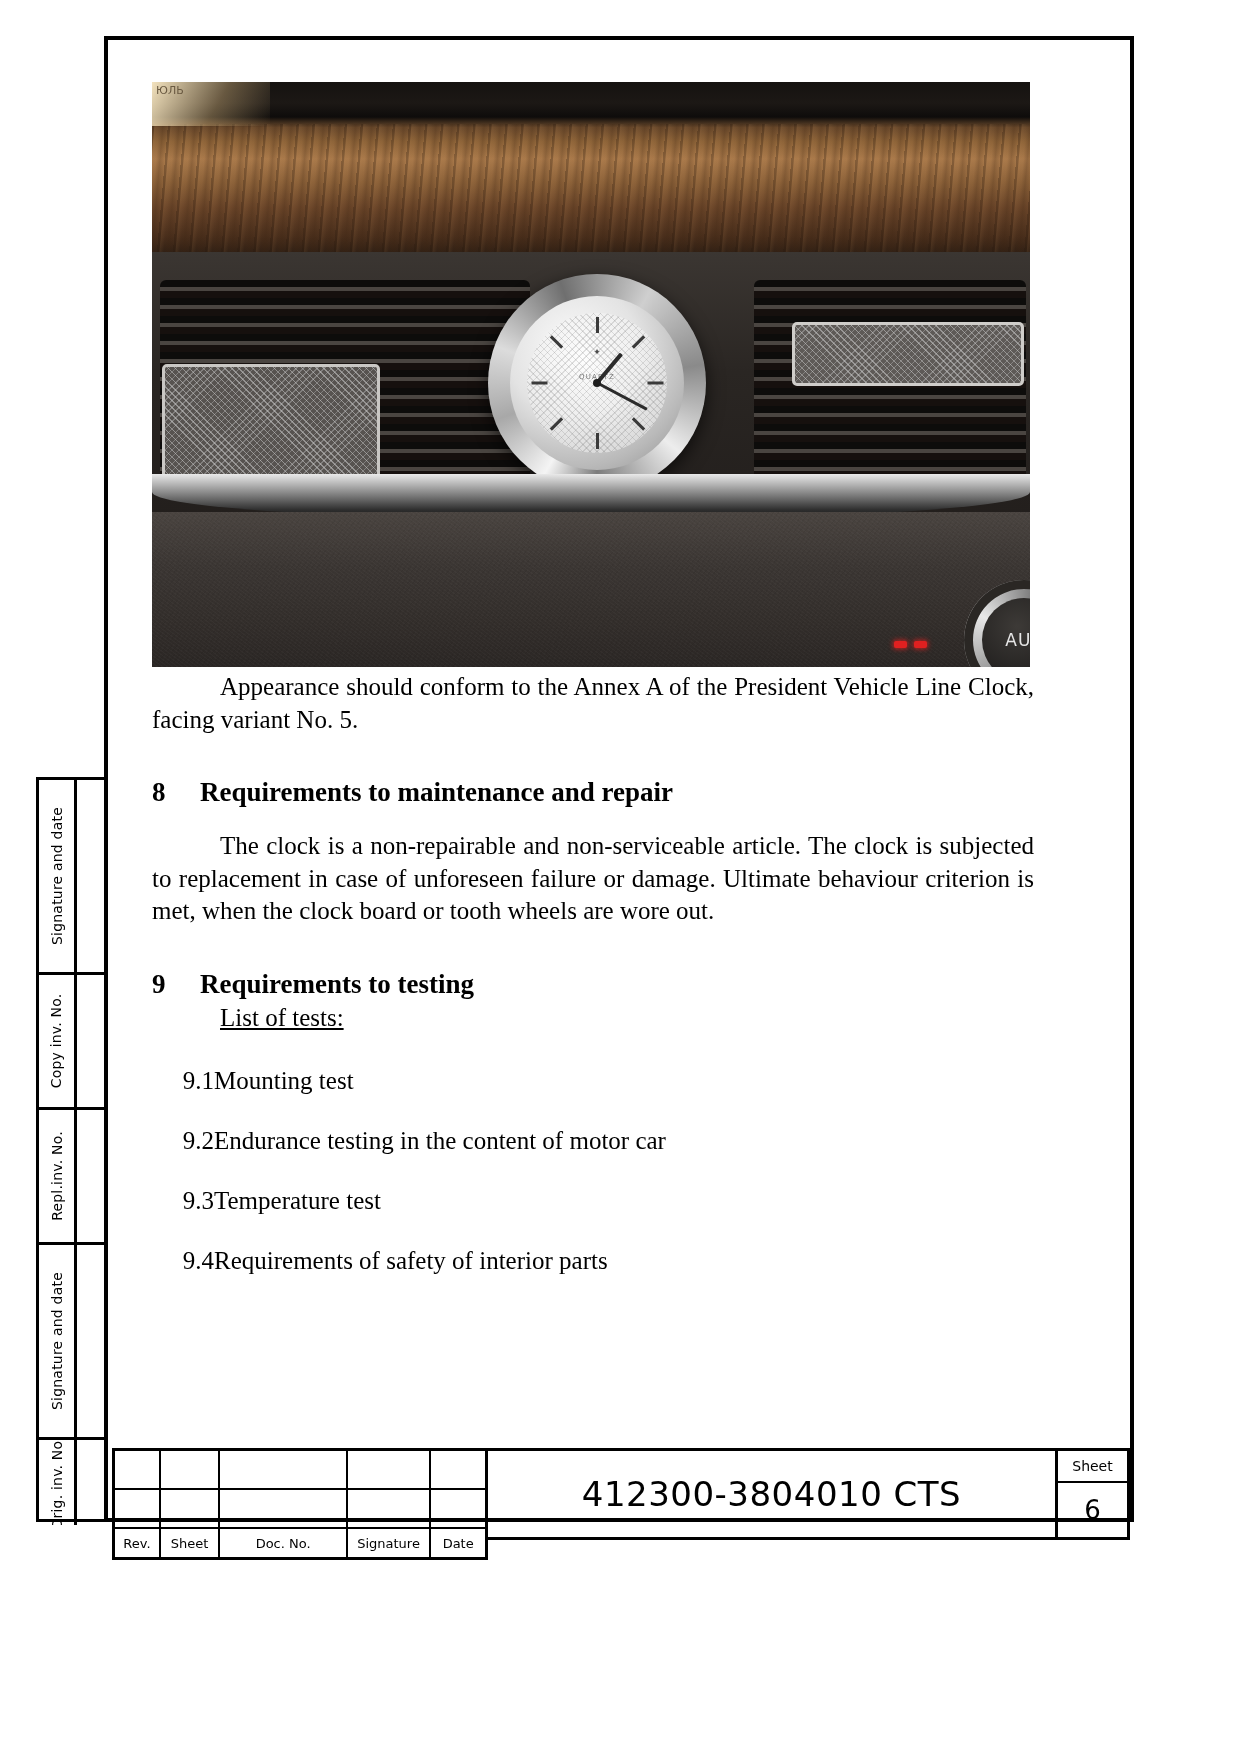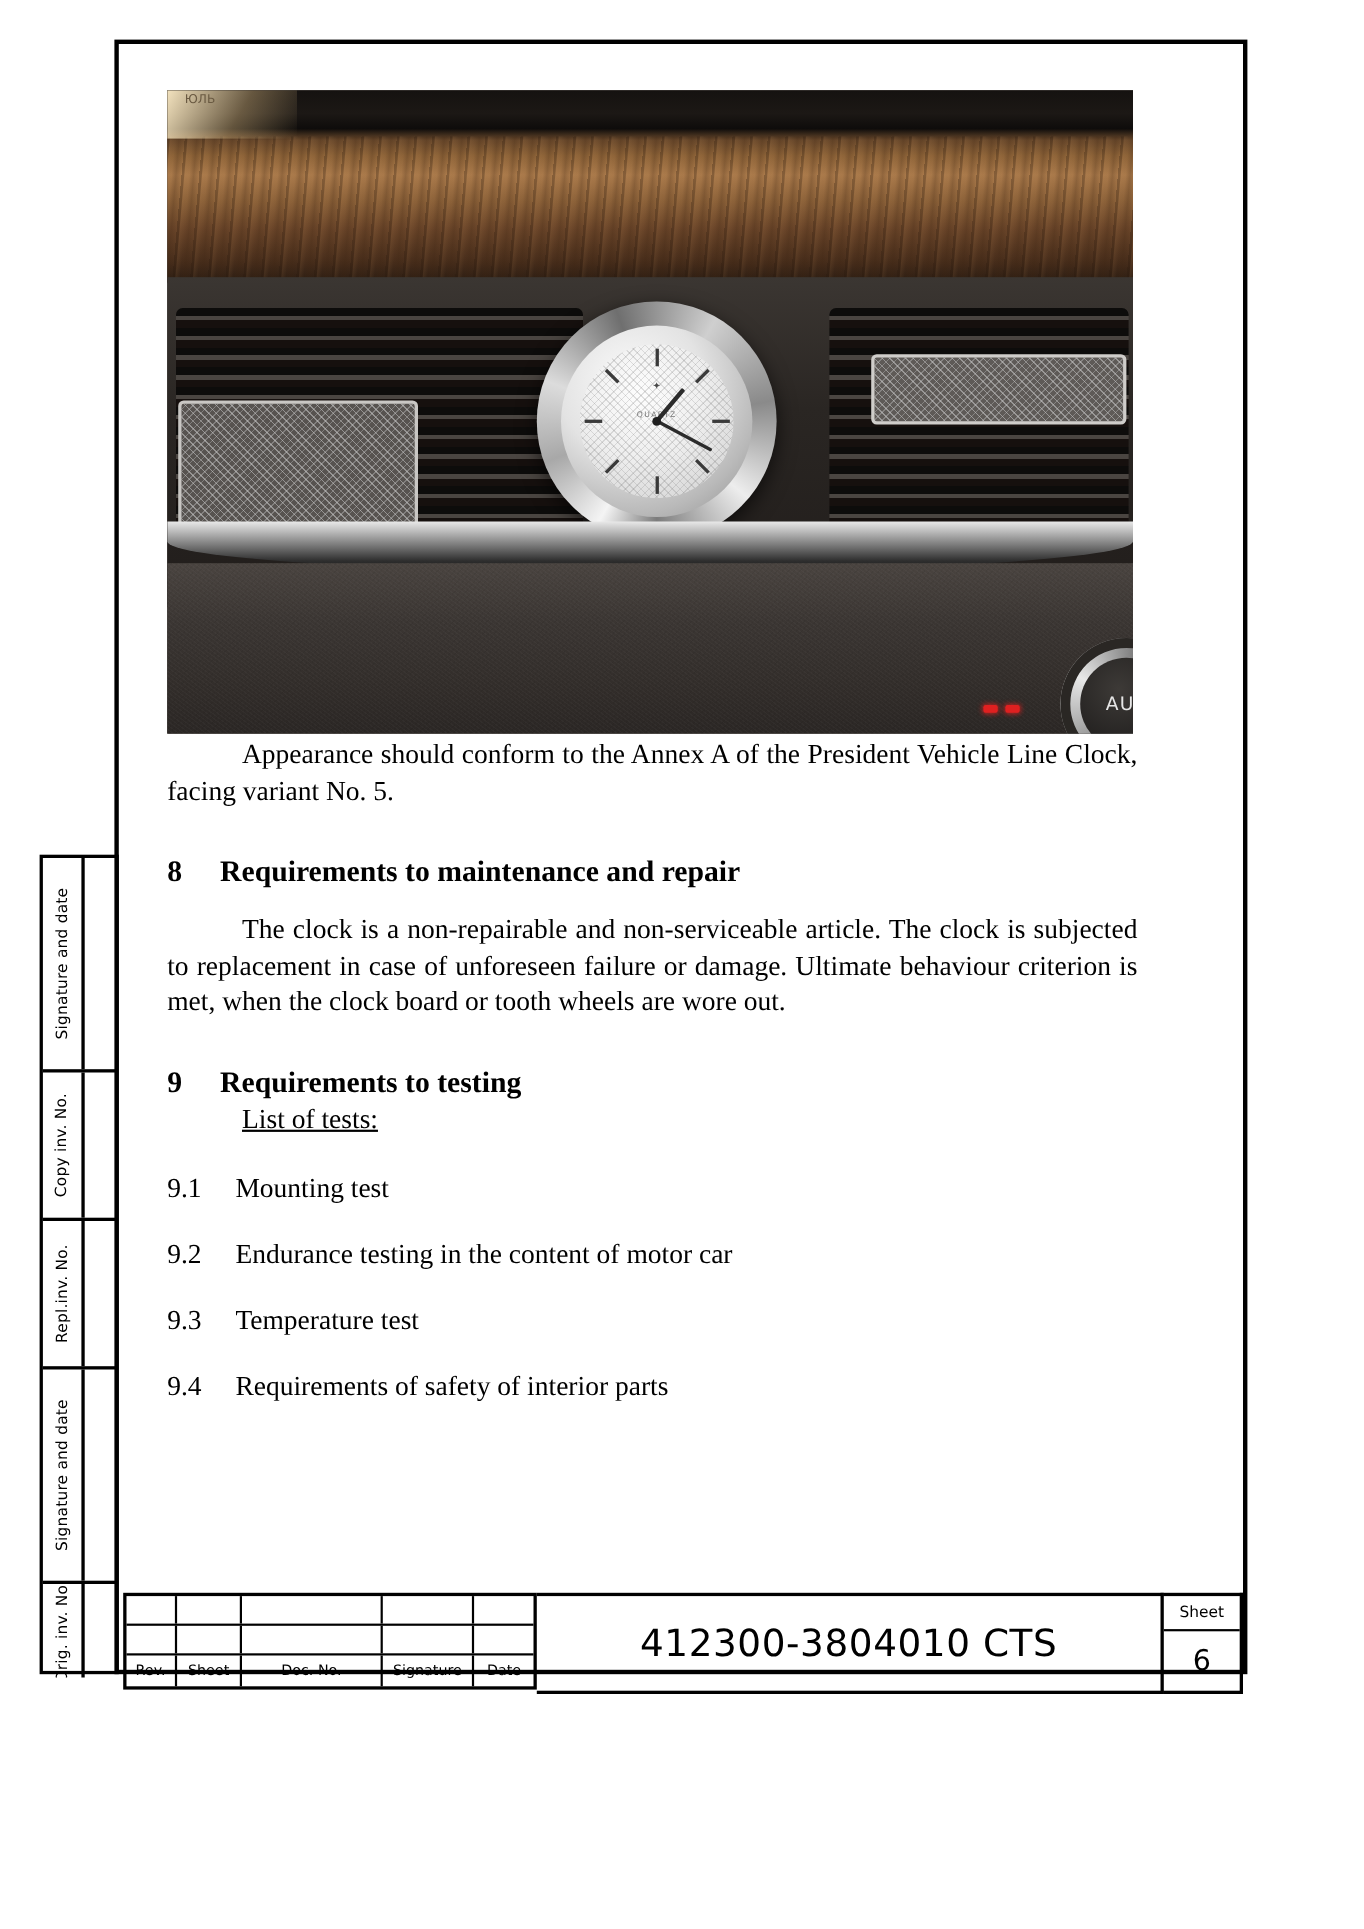--- a/index.html
+++ b/index.html
@@ -256,21 +256,21 @@
     background: #e02020; border-radius: 2px;
     box-shadow: 0 0 5px 1px rgba(224,32,32,.8);
   }
   #photo .led1 { left: 742px; }
   #photo .led2 { left: 762px; }
   #photo .topglow {
     position: absolute; left: 0; top: 0; width: 118px; height: 44px;
     background: linear-gradient(120deg, rgba(255,238,200,.95) 0%, rgba(200,170,120,.45) 55%, rgba(0,0,0,0) 100%);
   }
   #photo .topcorner-text {
-    position: absolute; left: 16px; top: 2px;
+    position: absolute; left: 4px; top: 2px;
     color: #6a5a42; font-size: 11px;
     font-family: "DejaVu Sans", sans-serif;
   }
 
   
   .para {
     font-size: 25px;
     line-height: 1.30;
     text-align: justify;
     margin: 0;
@@ -284,35 +284,35 @@
     margin: 40px 0 0 0;
     line-height: 1.2;
   }
   h2.section .num { display: inline-block; width: 48px; }
 
   .list-item {
     font-size: 25px;
     margin-top: 32px;
     display: flex;
   }
-  .list-item .num { width: 62px; flex: 0 0 62px; }
+  .list-item .num { width: 62px; flex: 0 0 62px; text-align: right; }
   .list-item .txt { flex: 1; }
 
   
   #title-block {
     position: absolute;
     left: 104px;
     top: 1434px;
     width: 1030px;
     height: 120px;
   }
   #tb-left {
     position: absolute;
     left: 8px; top: 14px;
-    width: 376px; height: 88px;
+    width: 376px; height: 112px;
     border: 3px solid #000;
     box-sizing: border-box;
     display: flex;
     flex-direction: column;
   }
   .tb-row { display: flex; flex: 1; border-bottom: 2px solid #000; }
   .tb-row:last-child { border-bottom: none; }
   .tb-cell {
     border-right: 2px solid #000;
     box-sizing: border-box;

